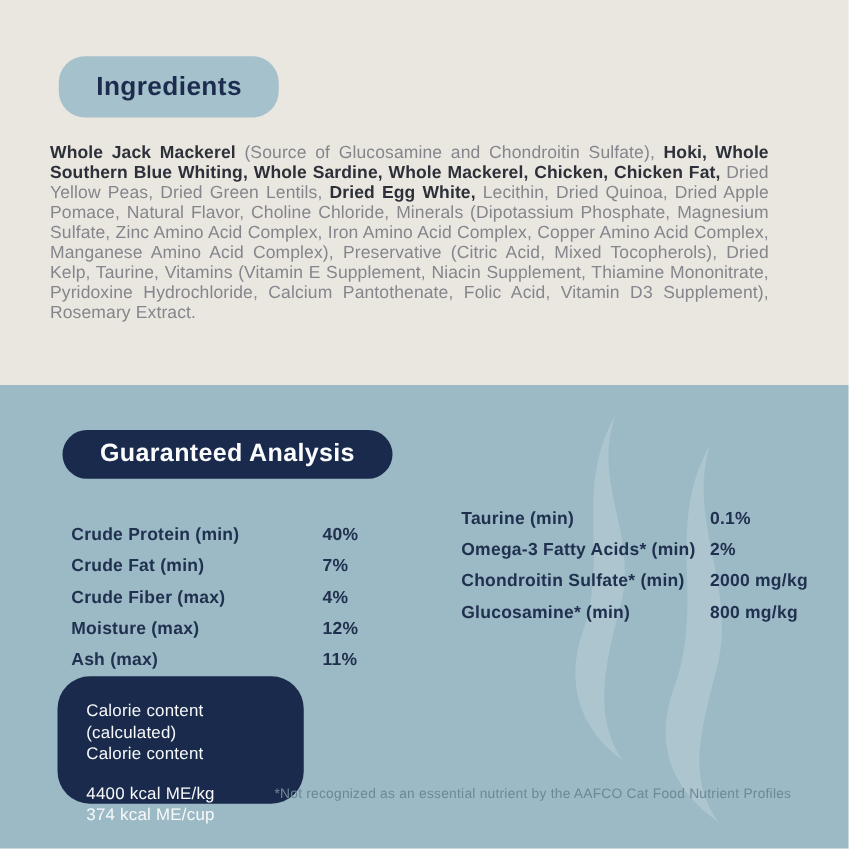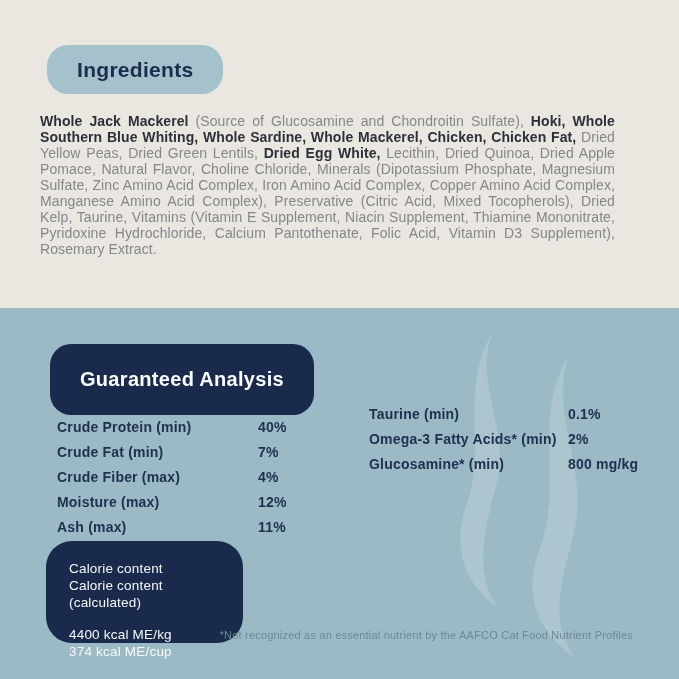--- a/index.html
+++ b/index.html
@@ -23,21 +23,21 @@
     border-radius:21px;
     font-weight:bold;
     white-space:nowrap;
   }
   .pill-ingredients {
     left:47px; top:45px; height:49px; padding:0 30px;
     background:#a4c1cc; color:#1d2c4e;
     font-size:21px; letter-spacing:0.3px;
   }
   .pill-ga {
-    left:50px; top:344px; height:39px; padding:16px 30px;
+    left:50px; top:344px; height:39px; padding:0 30px;
     background:#1a2a4c; color:#fbfcfd;
     font-size:20px; letter-spacing:0.3px;
   }
   .ingredients-text {
     position:absolute; left:40px; top:99px; width:575px;
     font-size:14px; line-height:16px;
     text-align:justify;
     color:#85868c;
     letter-spacing:0.1px;
   }
@@ -118,29 +118,33 @@
   <div class="ga-col ga-col-right">
     <div class="ga-row">
       <span class="ga-label">Taurine (min)</span>
       <span class="ga-value">0.1%</span>
     </div>
     <div class="ga-row">
       <span class="ga-label">Omega-3 Fatty Acids* (min)</span>
       <span class="ga-value">2%</span>
     </div>
     <div class="ga-row">
+      <span class="ga-label">Chondroitin Sulfate* (min)</span>
+      <span class="ga-value">2000 mg/kg</span>
+    </div>
+    <div class="ga-row">
       <span class="ga-label">Glucosamine* (min)</span>
       <span class="ga-value">800 mg/kg</span>
     </div>
   </div>
 
   <div class="calorie-box">
     <div class="calorie-group1">
+      <div>Calorie content (calculated)</div>
       <div>Calorie content</div>
-      <div>Calorie content (calculated)</div>
     </div>
     <div class="calorie-group2">
       <div>4400 kcal ME/kg</div>
       <div>374 kcal ME/cup</div>
     </div>
   </div>
 
   <div class="footnote">*Not recognized as an essential nutrient by the AAFCO Cat Food Nutrient Profiles</div>
 
 </div>

